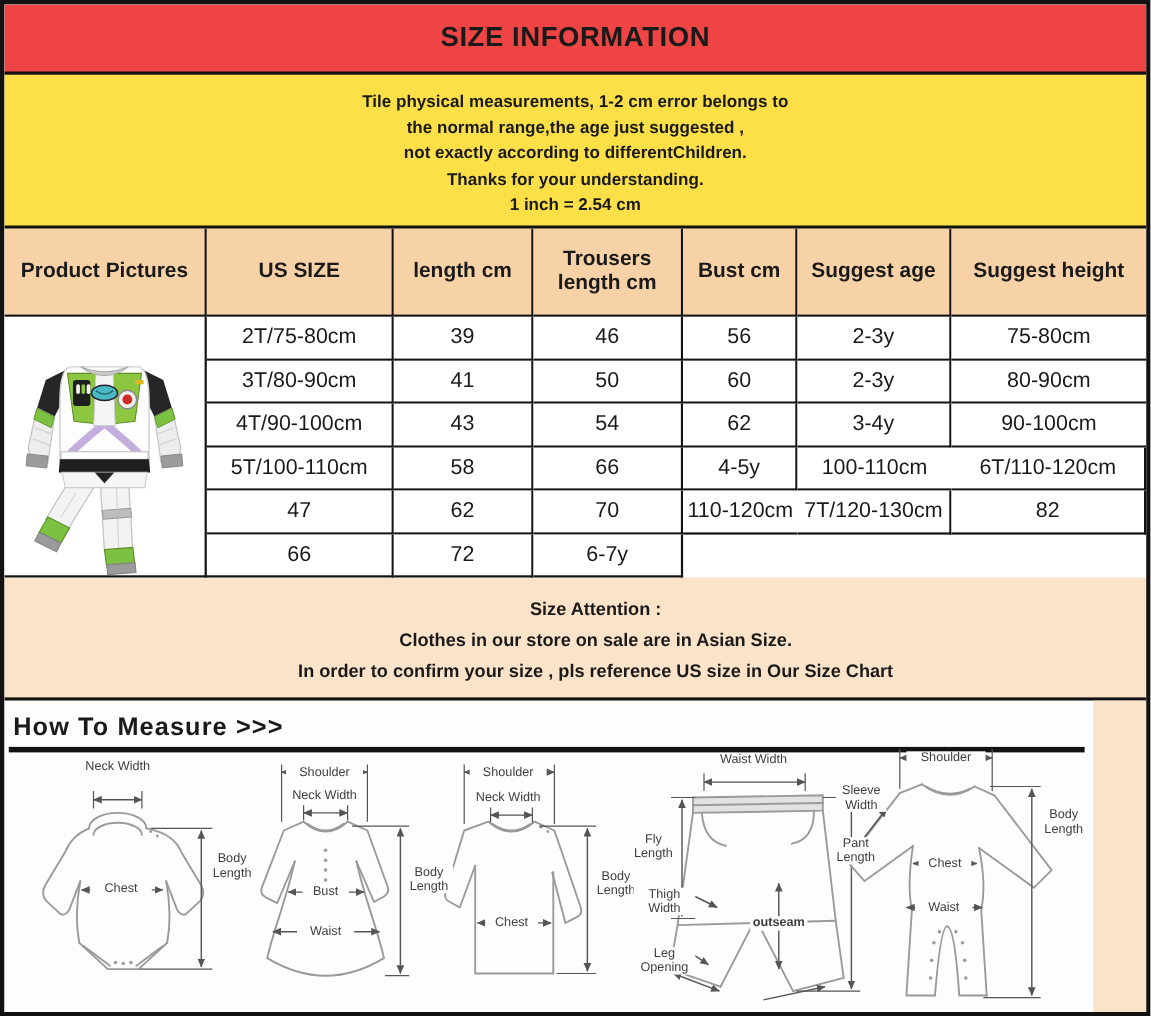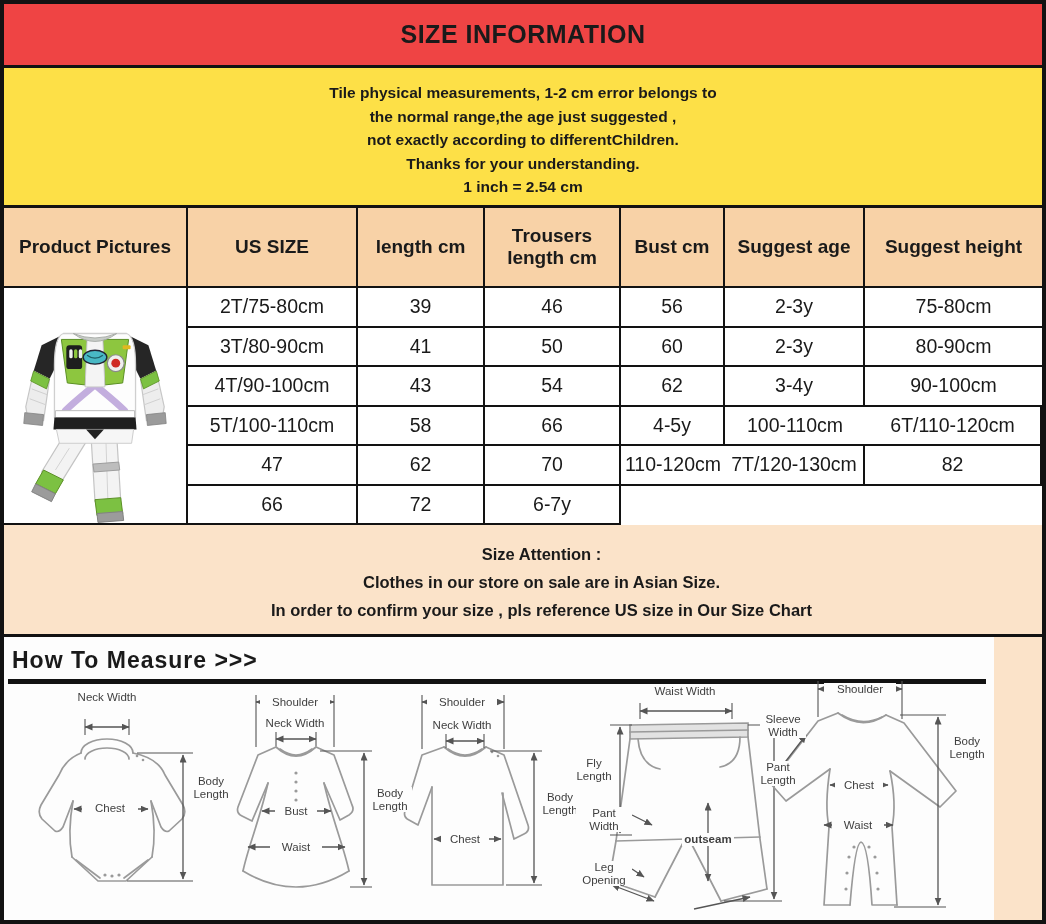--- a/index.html
+++ b/index.html
@@ -301,21 +301,21 @@
         <path class="dimE" d="M56,130 L76,140"></path>
         <path class="dimE" d="M56,184 L68,192"></path>
         <path class="dim" d="M36,200 L78,216"></path>
         <path class="dim" d="M132,118 L132,196"></path>
         <path class="tick" d="M172,40 L206,40 M148,216 L206,216"></path>
         <path class="dim" d="M198,42 L198,214"></path>
         <path class="dimE" d="M118,224 L174,212"></path>
       </svg>
       <span class="ml" style="left:73px;top:0px;width:72px;">Waist Width</span>
       <span class="ml" style="left:0px;top:72px;width:36px;">Fly Length</span>
-      <span class="ml" style="left:0px;top:122px;width:56px;">Pant Width</span>
+      <span class="ml" style="left:0px;top:122px;width:56px;">Thigh Width</span>
       <span class="ml" style="left:0px;top:176px;width:56px;">Leg Opening</span>
       <span class="ml" style="left:106px;top:148px;width:52px;font-weight:bold;">outseam</span>
       <span class="ml" style="left:152px;top:76px;width:44px;margin-left:28px;">Pant Length</span>
     </div>
 
     <div class="fig" style="left:756px;top:40px;width:232px;height:240px;">
       <svg viewBox="0 0 232 240">
         <path class="g" d="M78,36 Q102,54 126,38"></path>
         <path class="g" d="M82,38 Q102,50 122,40"></path>
         <path class="g" d="M78,36 L58,44 L10,106 L26,124 L70,92"></path>

